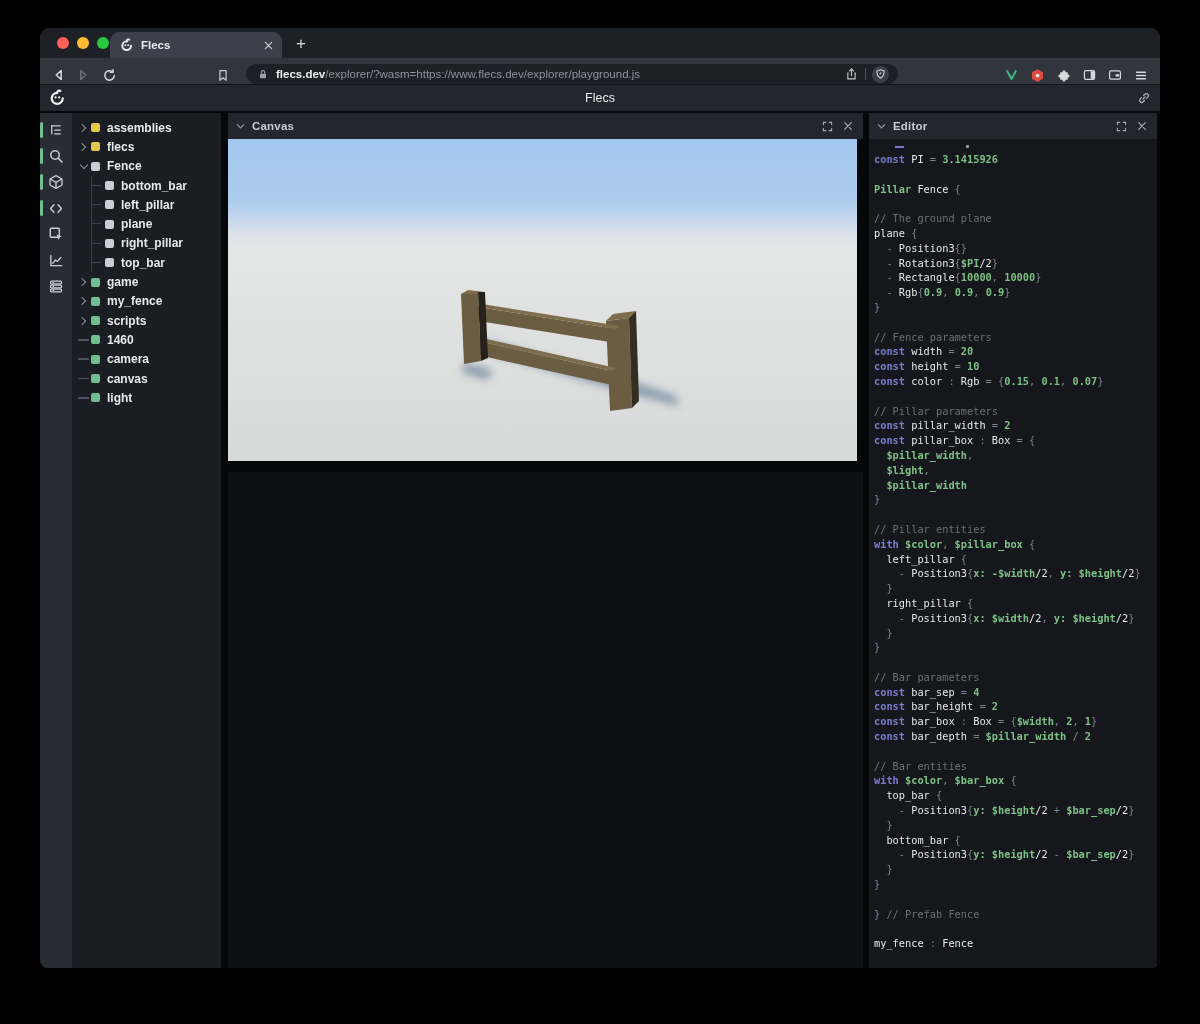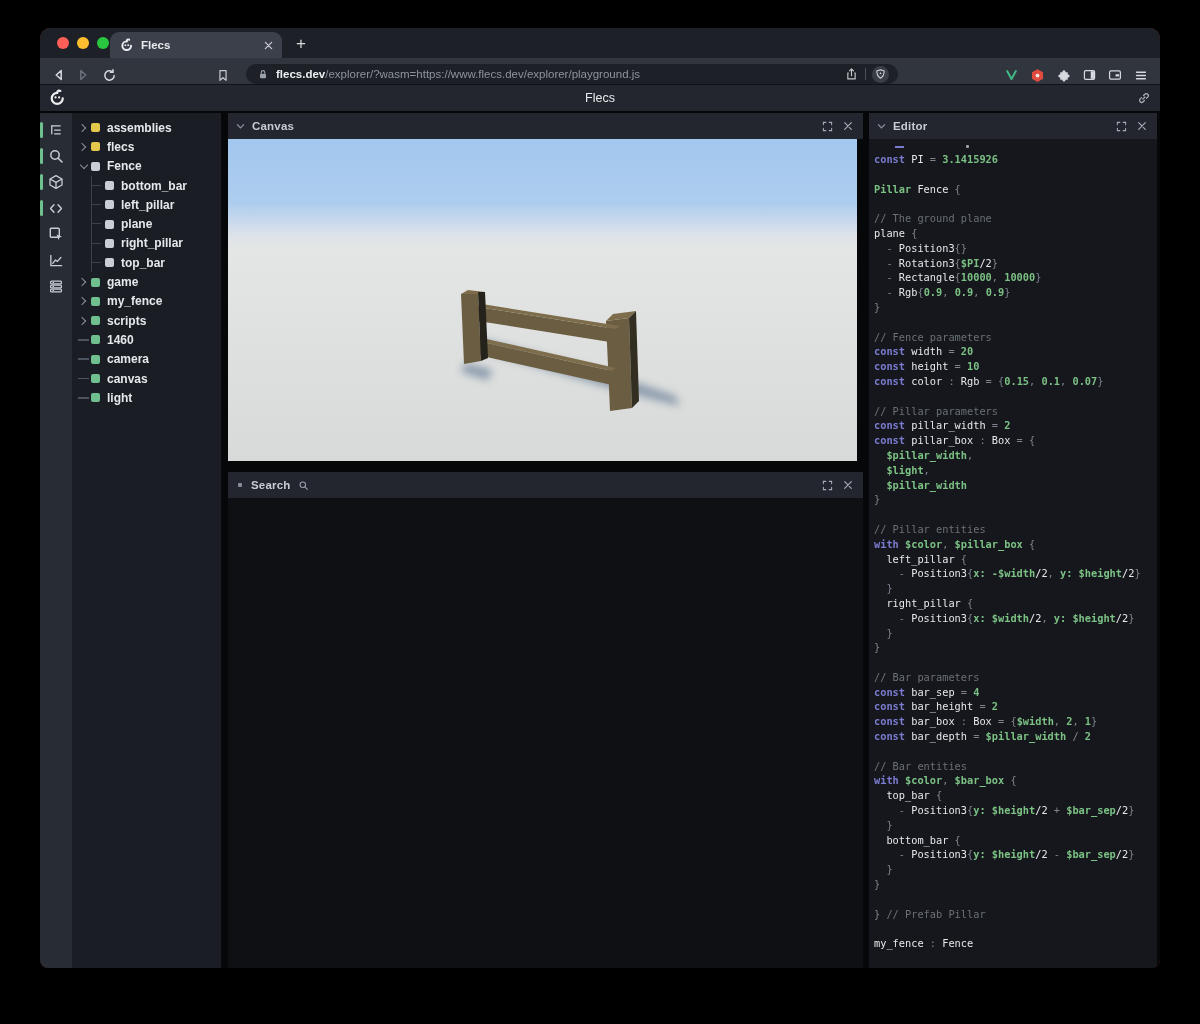--- a/index.html
+++ b/index.html
@@ -417,46 +417,20 @@
         </g>
         <g>
           <polygon points="233,155 250,153 253,222 236,225" style="fill:var(--wood_front,#6b5d41)"></polygon>
           <polygon points="233,155 240,151 257,153 250,155" style="fill:var(--wood_top,#7d6d4c)"></polygon>
           <polygon points="250,153 257,153 260,219 253,222" style="fill:var(--wood_dark_side,#24221b)"></polygon>
         </g>
       </svg>
 
       <div class="vgap"></div>
 
-      <div class="phead">
-        <span class="bullet"></span>
-        <span class="ptitle">Search</span>
-        <span>
-          <svg width="11" height="11" viewBox="0 0 16 16">
-              <circle cx="7" cy="7" r="4" fill="none" stroke="#9aa1ab" stroke-width="1.5"></circle>
-              <path d="M10 10 L13.6 13.6" stroke="#9aa1ab" stroke-width="1.5" stroke-linecap="round"></path>
-            </svg>
-        </span>
-        <span class="spacer"></span>
-        <span class="hicon">
-          <svg width="11" height="11" viewBox="0 0 16 16">
-              <g fill="none" stroke="#a6adb6" stroke-width="1.5" stroke-linecap="round">
-                <path d="M2 5.5 V2 h3.5"></path>
-                <path d="M10.5 2 H14 v3.5"></path>
-                <path d="M14 10.5 V14 h-3.5"></path>
-                <path d="M5.5 14 H2 v-3.5"></path>
-              </g>
-            </svg>
-        </span>
-        <span class="hicon">
-          <svg width="10" height="10" viewBox="0 0 12 12">
-              <path d="M2 2 L10 10 M10 2 L2 10" stroke="#a6adb6" stroke-width="1.4" stroke-linecap="round"></path>
-            </svg>
-        </span>
-      </div>
       <div class="searchbody"></div>
     </div>
 
     <div class="egap"></div>
 
     <div class="editorcol">
       <div class="phead">
         <span>
           <svg width="9" height="7" viewBox="0 0 10 8">
               <path d="M1.5 2 L5 5.5 L8.5 2" fill="none" stroke="#8a919c" stroke-width="1.4" stroke-linecap="round"></path>
@@ -530,21 +504,21 @@
             <div class="cline"><span class="tok-c">// Bar entities</span></div>
             <div class="cline"><span class="tok-k">with </span><span class="tok-g">$color</span><span class="tok-o">, </span><span class="tok-g">$bar_box</span><span class="tok-o"> {</span></div>
             <div class="cline"><span class="tok-i">  top_bar </span><span class="tok-o">{</span></div>
             <div class="cline"><span class="tok-o">    - </span><span class="tok-i">Position3</span><span class="tok-o">{</span><span class="tok-g">y: $height</span><span class="tok-i">/2</span><span class="tok-o"> + </span><span class="tok-g">$bar_sep</span><span class="tok-i">/2</span><span class="tok-o">}</span></div>
             <div class="cline"><span class="tok-o">  }</span></div>
             <div class="cline"><span class="tok-i">  bottom_bar </span><span class="tok-o">{</span></div>
             <div class="cline"><span class="tok-o">    - </span><span class="tok-i">Position3</span><span class="tok-o">{</span><span class="tok-g">y: $height</span><span class="tok-i">/2</span><span class="tok-o"> - </span><span class="tok-g">$bar_sep</span><span class="tok-i">/2</span><span class="tok-o">}</span></div>
             <div class="cline"><span class="tok-o">  }</span></div>
             <div class="cline"><span class="tok-o">}</span></div>
             <div class="cline"></div>
-            <div class="cline"><span class="tok-o">} </span><span class="tok-c">// Prefab Pillar</span></div>
+            <div class="cline"><span class="tok-o">} </span><span class="tok-c">// Prefab Fence</span></div>
             <div class="cline"></div>
             <div class="cline"><span class="tok-i">my_fence</span><span class="tok-o"> : </span><span class="tok-i">Fence</span></div>
           </div>
       </div>
     </div>
 
   </div>
 </div>
 
 </body></html>

